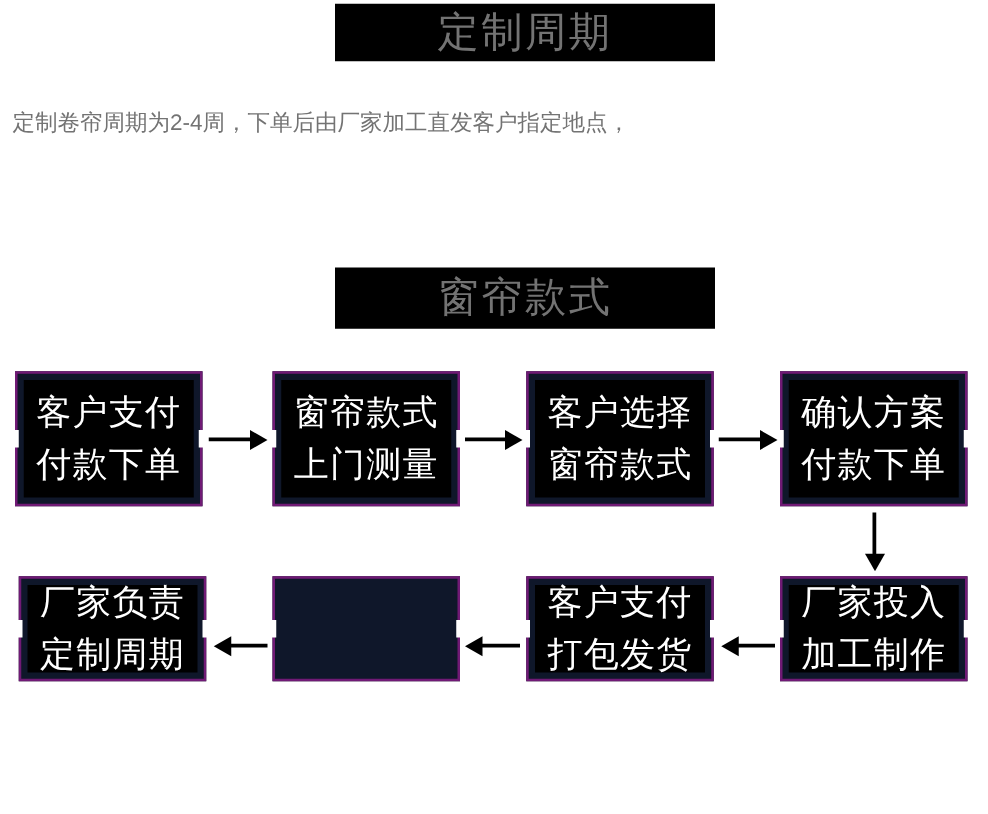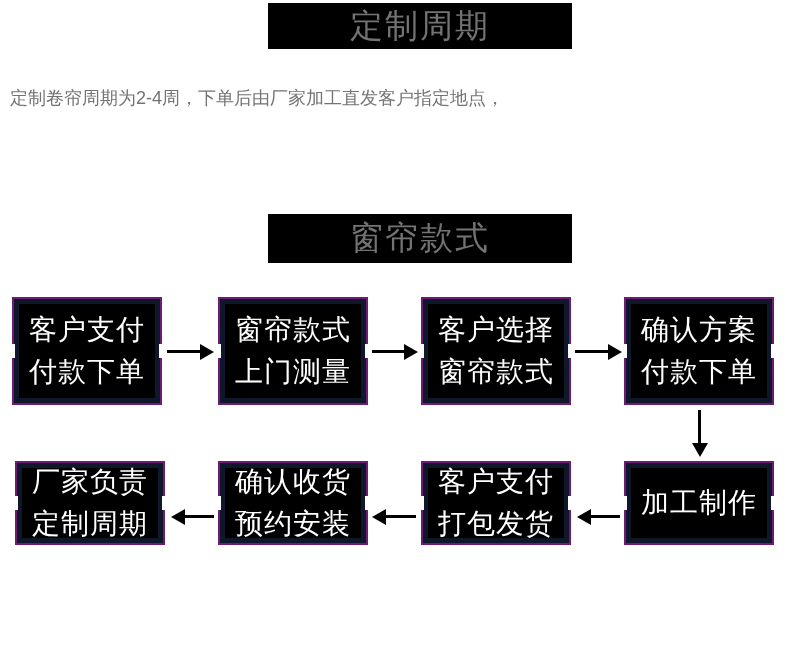--- a/index.html
+++ b/index.html
@@ -160,44 +160,41 @@
       <div class="step-line">付款下单</div>
     </div>
   </div>
 
   <div class="arrow-v" style="left:698px; top:410px; height:35px;"></div>
 
   <div class="step row2" style="left:624px; top:461px;">
     <span class="notch l"></span>
     <span class="notch r"></span>
     <div class="step-inner">
+      <div class="step-line">厂家投入</div>
       <div class="step-line">加工制作</div>
     </div>
   </div>
 
   <div class="arrow-h left" style="left:590px; top:515px; width:30px;"></div>
 
   <div class="step row2" style="left:421px; top:461px;">
     <span class="notch l"></span>
     <span class="notch r"></span>
     <div class="step-inner">
       <div class="step-line">客户支付</div>
       <div class="step-line">打包发货</div>
     </div>
   </div>
 
   <div class="arrow-h left" style="left:385px; top:515px; width:31px;"></div>
 
   <div class="step row2" style="left:218px; top:461px;">
     <span class="notch l"></span>
     <span class="notch r"></span>
-    <div class="step-inner">
-      <div class="step-line">确认收货</div>
-      <div class="step-line">预约安装</div>
-    </div>
   </div>
 
   <div class="arrow-h left" style="left:184px; top:515px; width:30px;"></div>
 
   <div class="step row2" style="left:15px; top:461px;">
     <span class="notch l"></span>
     <span class="notch r"></span>
     <div class="step-inner">
       <div class="step-line">厂家负责</div>
       <div class="step-line">定制周期</div>

